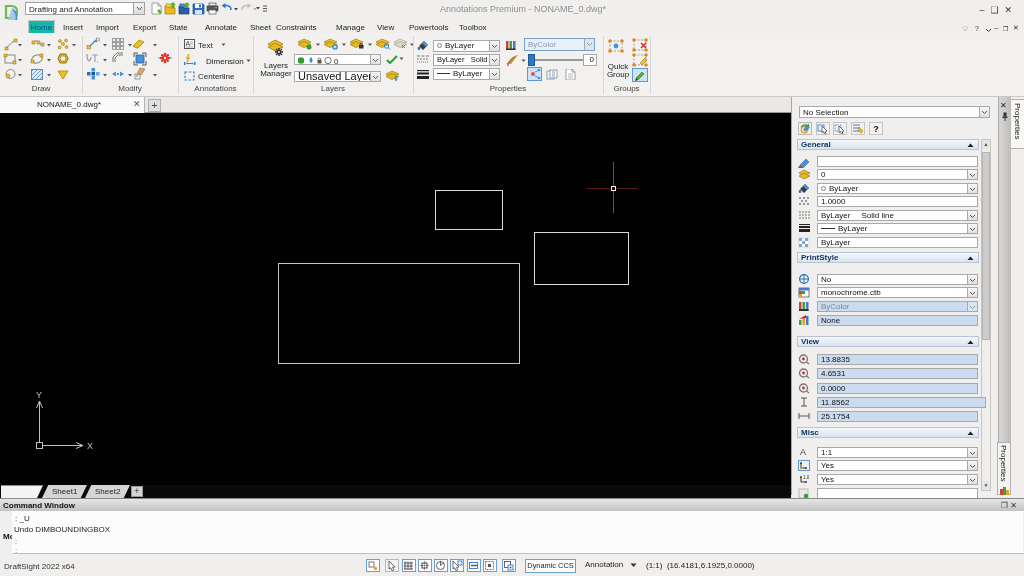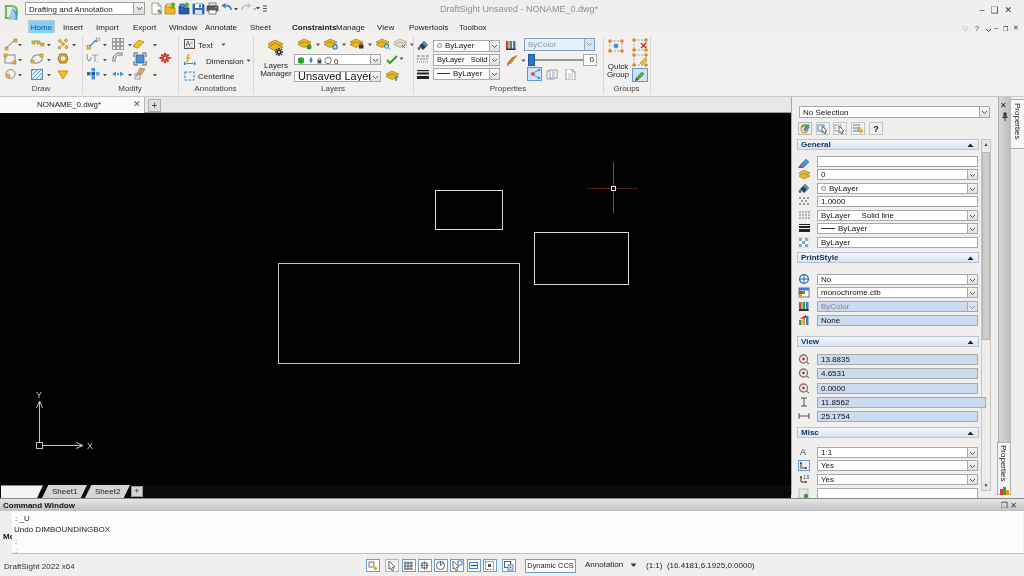--- a/index.html
+++ b/index.html
@@ -83,33 +83,33 @@
           <line x1="114" y1="6.5" x2="118" y2="6.5"></line>
           <line x1="114" y1="9" x2="118" y2="9"></line>
         </g>
 </svg>
 </div>
 <svg class="abs" style="left:4px;top:4px;" width="16" height="17" id="logosvg">
   <path d="M2 2 L8 2 Q13 2 13 8 Q13 14 8 14 L2 14 Z" fill="none" stroke="#6abf4b" stroke-width="2.2"></path>
   <path d="M9 1 L14 16 L4 16 Z" fill="#9fc8e8" opacity="0.95"></path>
   <path d="M9 6 Q14 9 12 16" fill="none" stroke="#4a90c8" stroke-width="1.5"></path>
 </svg>
-<div class="abs" style="left:440px;top:4px;width:200px;font-size:9px;color:#8f8f8f;">DraftSight Unsaved - NONAME_0.dwg*</div>
+<div class="abs" style="left:440px;top:4px;width:200px;font-size:9px;color:#8f8f8f;">Annotations Premium - NONAME_0.dwg*</div>
 <div class="abs" style="right:6px;top:5px;font-size:9px;color:#333;letter-spacing:6px;">–❑✕</div>
 
 <div class="abs" style="left:0;top:21px;width:1024px;height:12px;"></div>
-<div class="abs" style="left:28px;top:20px;width:27px;height:13px;background:#7dd3fc;border:1px solid #c8c8c8;border-bottom:none;text-align:center;color:#15498b;line-height:13px;">Home</div>
+<div class="abs" style="left:28px;top:20px;width:27px;height:13px;background:#14b8a6;border:1px solid #c8c8c8;border-bottom:none;text-align:center;color:#15498b;line-height:13px;">Home</div>
 <div class="abs" id="menus" style="left:0px;top:23px;height:10px;width:1024px;color:#1a1a1a;">
   <span class="abs" style="left:63px;">Insert</span>
   <span class="abs" style="left:96px;">Import</span>
   <span class="abs" style="left:133px;">Export</span>
-  <span class="abs" style="left:169px;">Window</span>
+  <span class="abs" style="left:169px;">State</span>
   <span class="abs" style="left:205px;">Annotate</span>
   <span class="abs" style="left:250px;">Sheet</span>
-  <span class="abs" style="left:292px;font-weight:bold;">Constraints</span>
+  <span class="abs" style="left:276px;">Constraints</span>
   <span class="abs" style="left:336px;">Manage</span>
   <span class="abs" style="left:377px;">View</span>
   <span class="abs" style="left:409px;">Powertools</span>
   <span class="abs" style="left:459px;">Toolbox</span>
 
   <span class="abs" style="left:962px;top:2px;color:#555;font-size:7px;">♡</span>
   <span class="abs" style="left:975px;top:2px;color:#333;font-size:7px;">?</span>
   <svg class="abs" style="left:985px;top:5px;" width="8" height="5">
         <path d="M1 1 L3.5 3.5 L6 1" stroke="#444" fill="none"></path>
       </svg>

